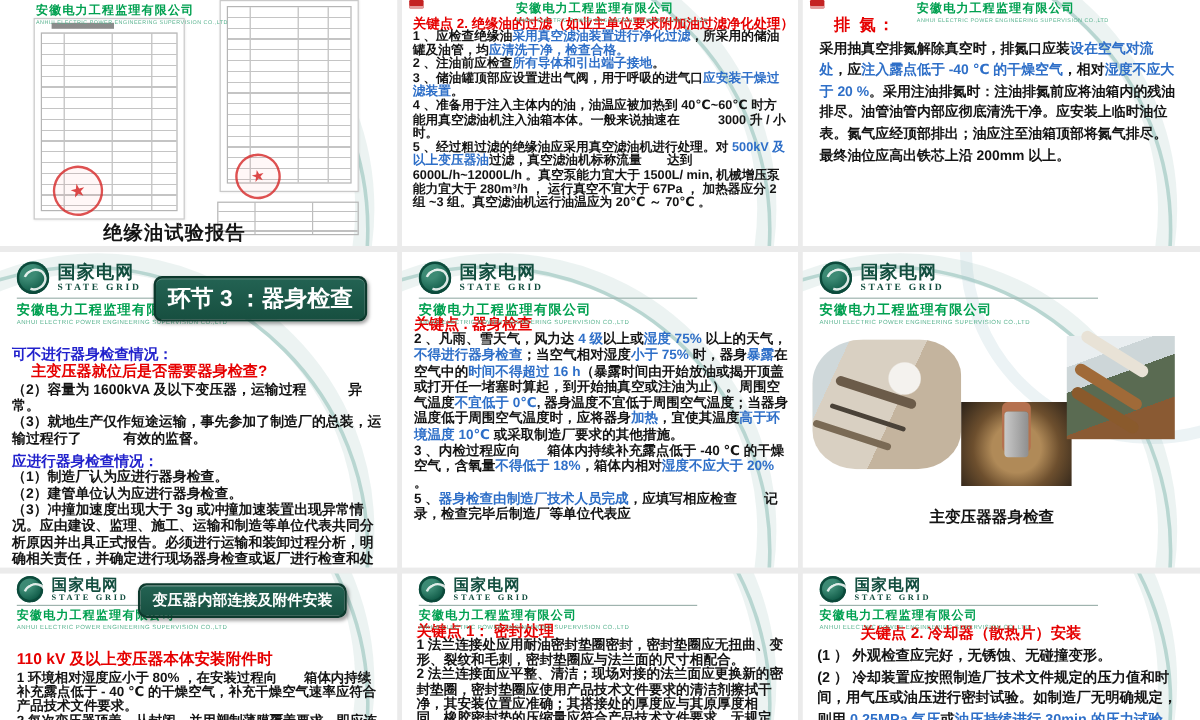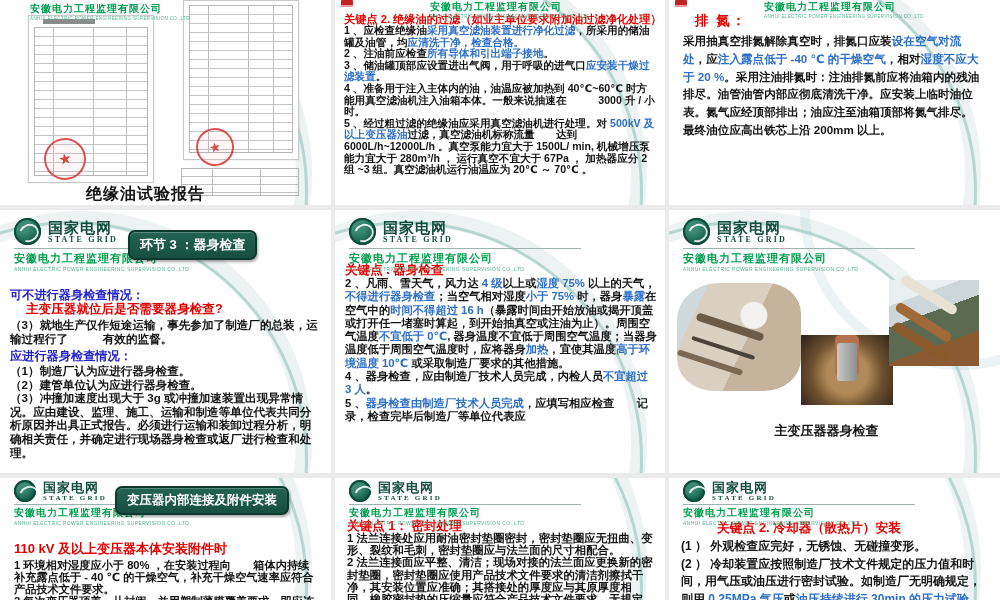--- a/index.html
+++ b/index.html
@@ -186,24 +186,25 @@
       <div class="logo-ball"></div>
       <div>
         <div class="logo-cn">国家电网</div>
         <div class="logo-en" style="text-transform:uppercase;">State Grid</div>
       </div>
     </div>
     <div class="hdr-rule"></div>
     <div class="company">安徽电力工程监理有限公司</div>
     <div class="company-en">ANHUI ELECTRIC POWER ENGINEERING SUPERVISION CO.,LTD</div>
   </div>
-  <div class="banner" style="left:128px;top:20px;font-size:13px;text-align:center;">环节 3 ：器身检查</div>
+  <div class="banner" style="left:128px;top:20px;font-size:19px;text-align:center;">环节 3 ：器身检查</div>
   <div class="body">
       <div class="para h"><span>可不进行器身检查情况：</span></div>
       <div class="para q"><span>主变压器就位后是否需要器身检查?</span></div>
+      <div class="para"><span>（2）容量为 1600kVA 及以下变压器，运输过程　　　异常。</span></div>
       <div class="para"><span>（3）就地生产仅作短途运输，事先参加了制造厂的总装，运输过程行了　　　有效的监督。</span></div>
       <div class="para h"><span>应进行器身检查情况：</span></div>
       <div class="para"><span>（1）制造厂认为应进行器身检查。</span></div>
       <div class="para"><span>（2）建管单位认为应进行器身检查。</span></div>
       <div class="para"><span>（3）冲撞加速度出现大于 3g 或冲撞加速装置出现异常情况。应由建设、监理、施工、运输和制造等单位代表共同分析原因并出具正式报告。必须进行运输和装卸过程分析，明确相关责任，并确定进行现场器身检查或返厂进行检查和处理。</span></div>
     </div>
 </div>
 
 <div class="slide" id="s5">
   <div class="wm a"></div>
@@ -216,21 +217,21 @@
         <div class="logo-en" style="text-transform:uppercase;">State Grid</div>
       </div>
     </div>
     <div class="hdr-rule"></div>
     <div class="company">安徽电力工程监理有限公司</div>
     <div class="company-en">ANHUI ELECTRIC POWER ENGINEERING SUPERVISION CO.,LTD</div>
   </div>
   <div class="t-red">关键点 . 器身检查</div>
   <div class="body">
       <div class="para"><span>2 、凡雨、雪天气，风力达 </span><span class="c-blue">4 级</span><span>以上或</span><span class="c-blue">湿度 75%</span><span> 以上的天气，</span><span class="c-blue">不得进行器身检查</span><span>；当空气相对湿度</span><span class="c-blue">小于 75%</span><span> 时，器身</span><span class="c-blue">暴露</span><span>在空气中的</span><span class="c-blue">时间不得超过 16 h</span><span>（暴露时间由开始放油或揭开顶盖或打开任一堵塞时算起，到开始抽真空或注油为止）。周围空气温度</span><span class="c-blue">不宜低于 0℃</span><span>, 器身温度不宜低于周围空气温度；当器身温度低于周围空气温度时，应将器身</span><span class="c-blue">加热</span><span>，宜使其温度</span><span class="c-blue">高于环境温度 10℃</span><span> 或采取制造厂要求的其他措施。</span></div>
-      <div class="para"><span>4 、器身检查，应由制造厂技术人员完成，内检人员</span><span class="c-blue">不宜超过 3 人</span><span>。</span></div>
+      <div class="para"><span>3 、内检过程应向　　箱体内持续补充露点低于 -40 ℃ 的干燥空气，含氧量</span><span class="c-blue">不得低于 18%</span><span>，箱体内相对</span><span class="c-blue">湿度不应大于 20%</span><span> 。</span></div>
       <div class="para"><span>5 、</span><span class="c-blue">器身检查由制造厂技术人员完成</span><span>，应填写相应检查　　记录，检查完毕后制造厂等单位代表应</span></div>
     </div>
 </div>
 
 <div class="slide" id="s6">
   <div class="wm a"></div>
   <div class="wm b"></div>
   <div class="wm c"></div>
   <div class="hdr">
     <div class="l1">

